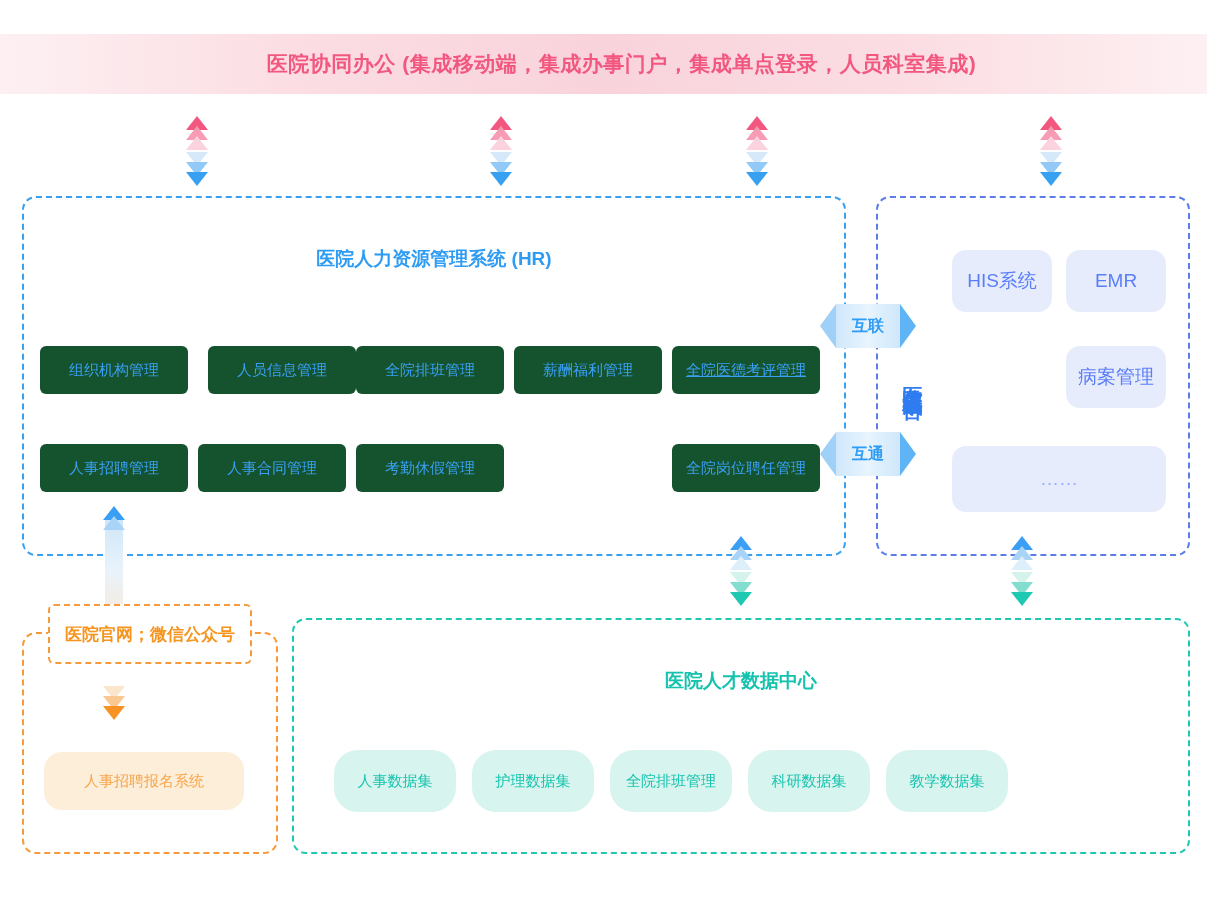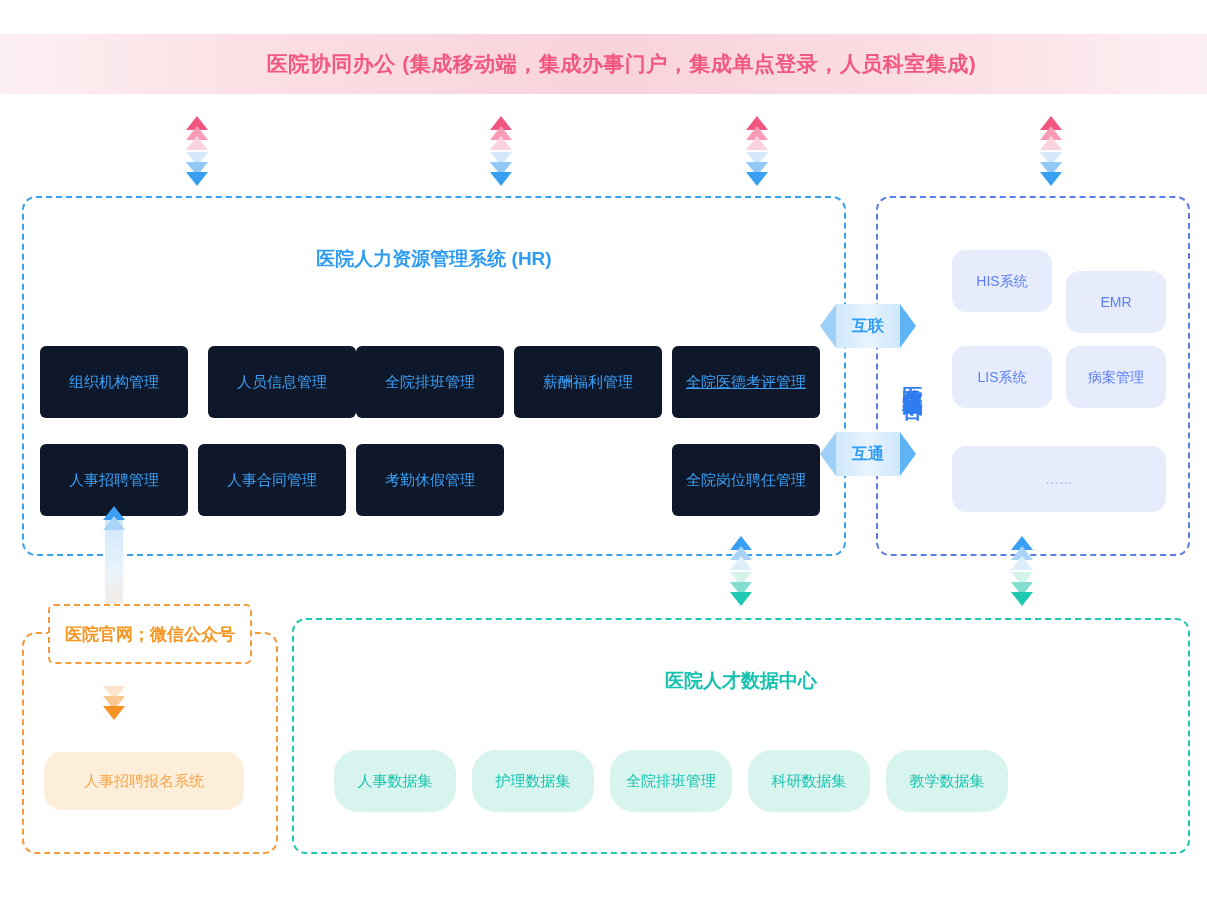--- a/index.html
+++ b/index.html
@@ -39,22 +39,22 @@
     writing-mode:vertical-rl;text-orientation:upright;
     font-size:20px;font-weight:bold;color:#2f7cf0;letter-spacing:2px;
     display:flex;align-items:center;justify-content:center;line-height:1;
   }
 
   
   .tile{
     position:absolute;display:flex;align-items:center;justify-content:center;
     border-radius:16px;font-size:15px;text-align:center;line-height:1.2;
   }
-  .tile-hr{background:#0f172a;color:#3a9ff4;height:72px;border-radius:6px;}
-  .tile-int{background:#e7ecfd;color:#5a7ef7;height:62px;border-radius:14px;font-size:14px;justify-content:center;}
+  .tile-hr{background:#14532d;color:#3a9ff4;height:48px;border-radius:6px;}
+  .tile-int{background:#e7ecfd;color:#5a7ef7;height:62px;border-radius:14px;font-size:19px;justify-content:center;}
   .tile-data{background:#d8f4ee;color:#18c4b0;height:62px;border-radius:24px;}
   .tile-recruit{background:#fdeed9;color:#f6a64c;height:58px;border-radius:18px;font-size:15px;}
 
   
   .label-box{
     position:absolute;left:48px;top:604px;width:200px;height:56px;
     border:2px dashed #f79a3c;border-radius:6px;background:#ffffff;
     display:flex;align-items:center;justify-content:center;
     color:#f6941e;font-size:17px;font-weight:bold;white-space:nowrap;z-index:5;
   }
@@ -158,25 +158,22 @@
   <div class="tile tile-hr" style="left:672px;top:444px;width:148px;">
     <span>全院岗位聘任管理</span>
   </div>
 
   <div class="panel panel-int"></div>
   <div class="vtitle">医院信息集成平台</div>
 
   <div class="tile tile-int" style="left:952px;top:250px;width:100px;">
     <span>HIS系统</span>
   </div>
-  <div class="tile tile-int" style="left:1066px;top:250px;width:100px;margin-top:21px;">
+  <div class="tile tile-int" style="left:1066px;top:250px;width:100px;">
     <span>EMR</span>
-  </div>
-  <div class="tile tile-int" style="left:952px;top:346px;width:100px;">
-    <span>LIS系统</span>
   </div>
   <div class="tile tile-int" style="left:1066px;top:346px;width:100px;">
     <span>病案管理</span>
   </div>
   <div class="tile tile-int" style="left:952px;top:446px;width:214px;height:66px;color:#9aaefb;">
     <span>……</span>
   </div>
 
   <div class="harrow" style="left:836px;top:288px;margin-top:16px;">
     <span>互联</span>

